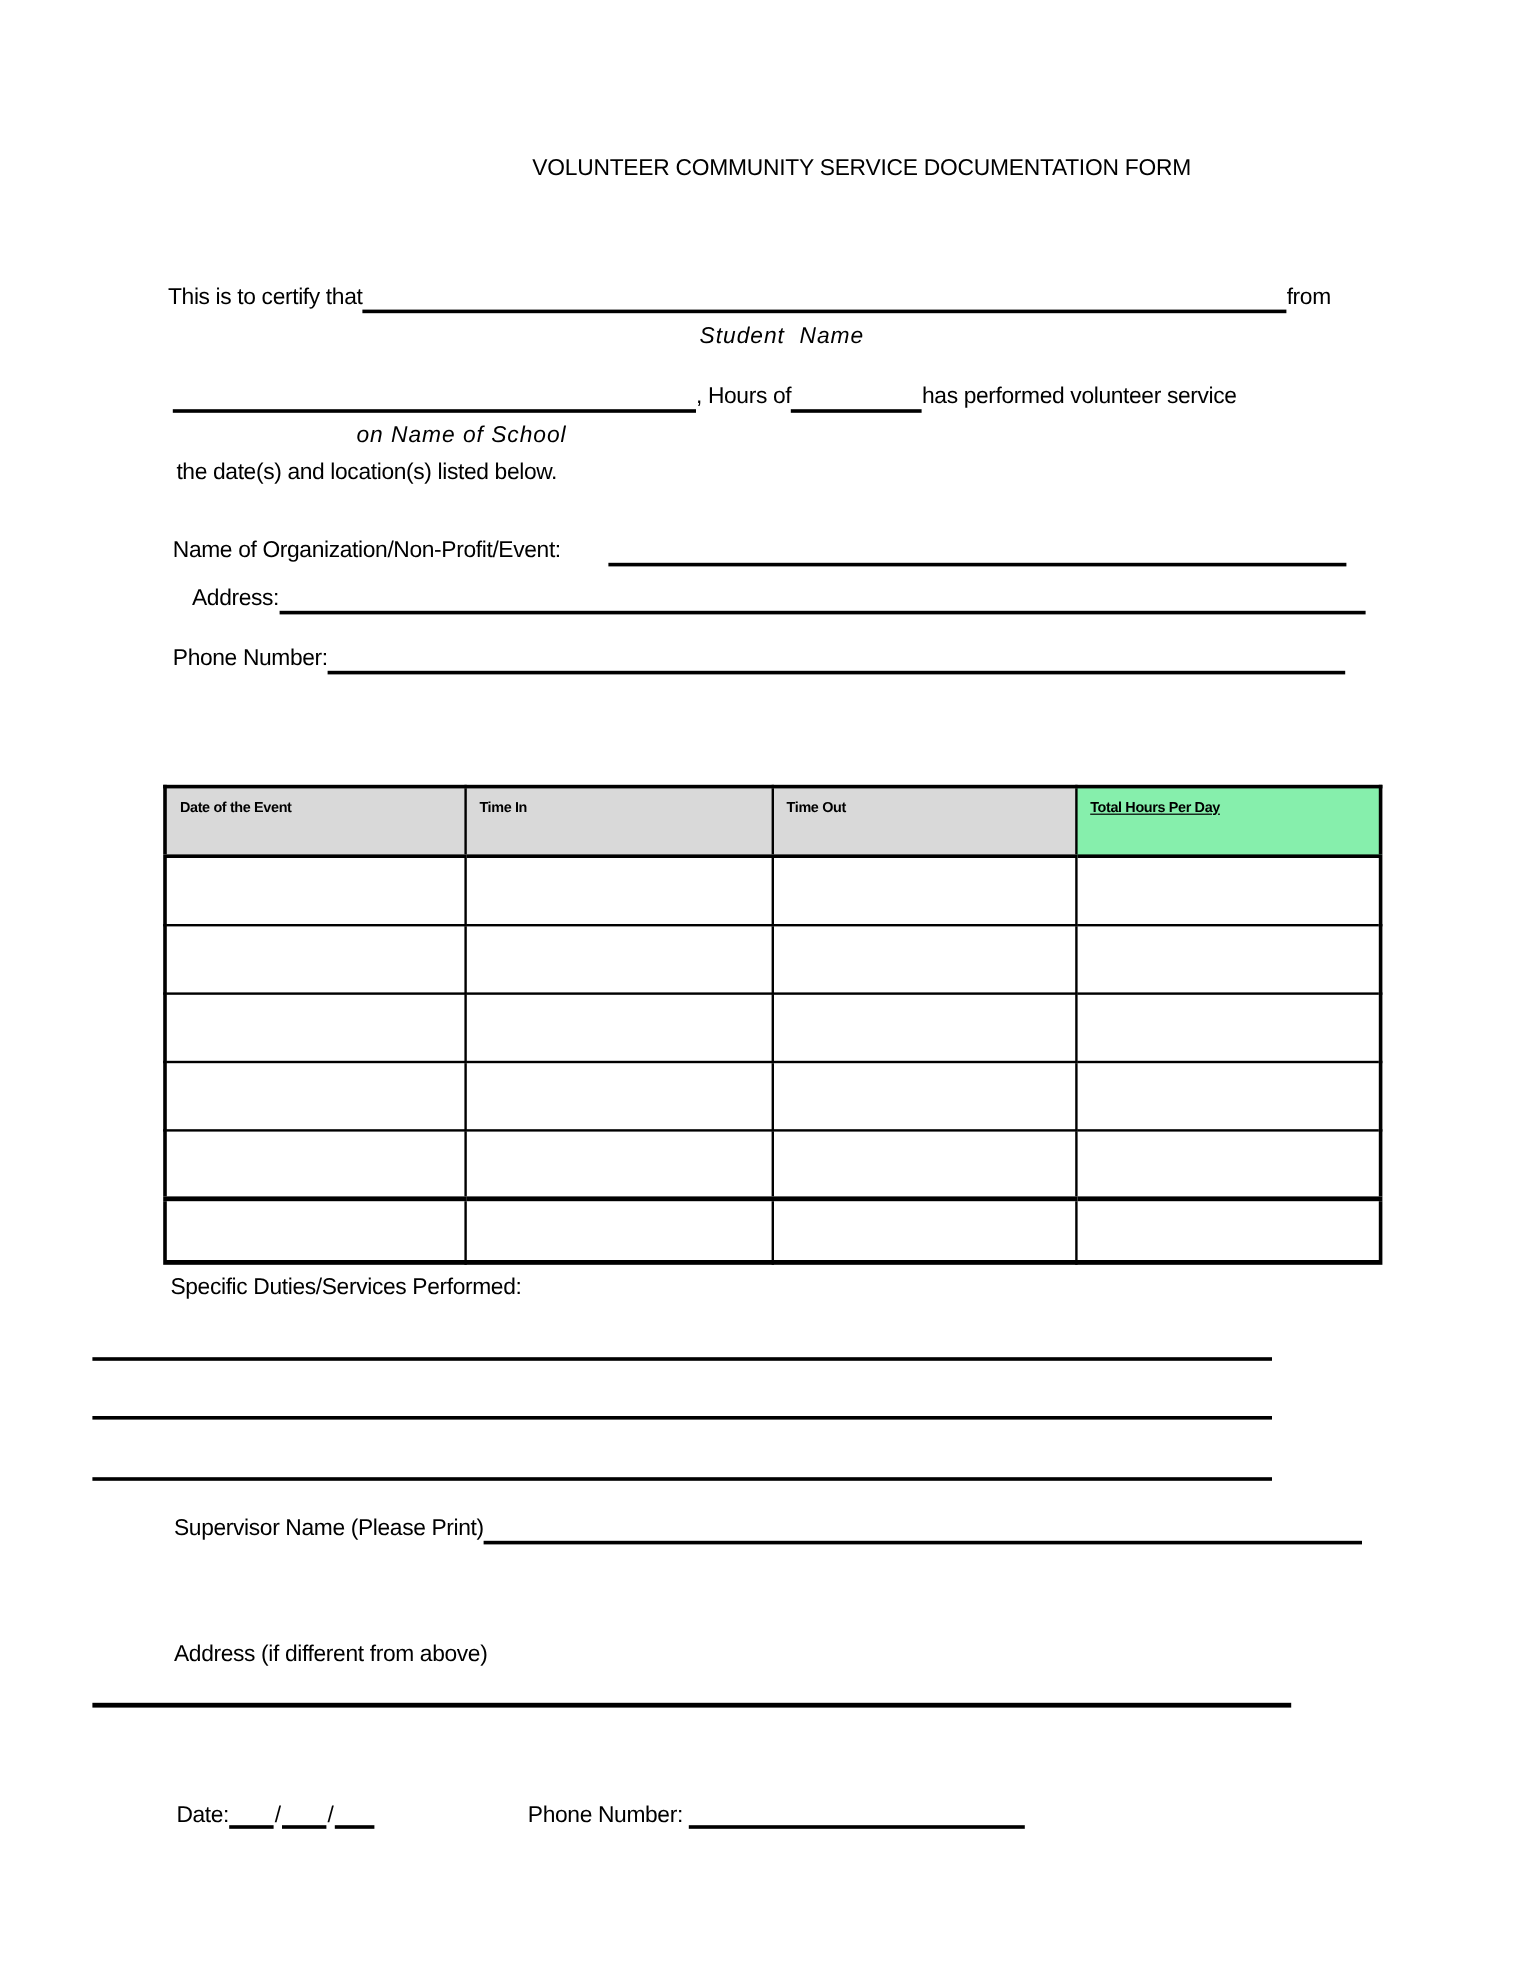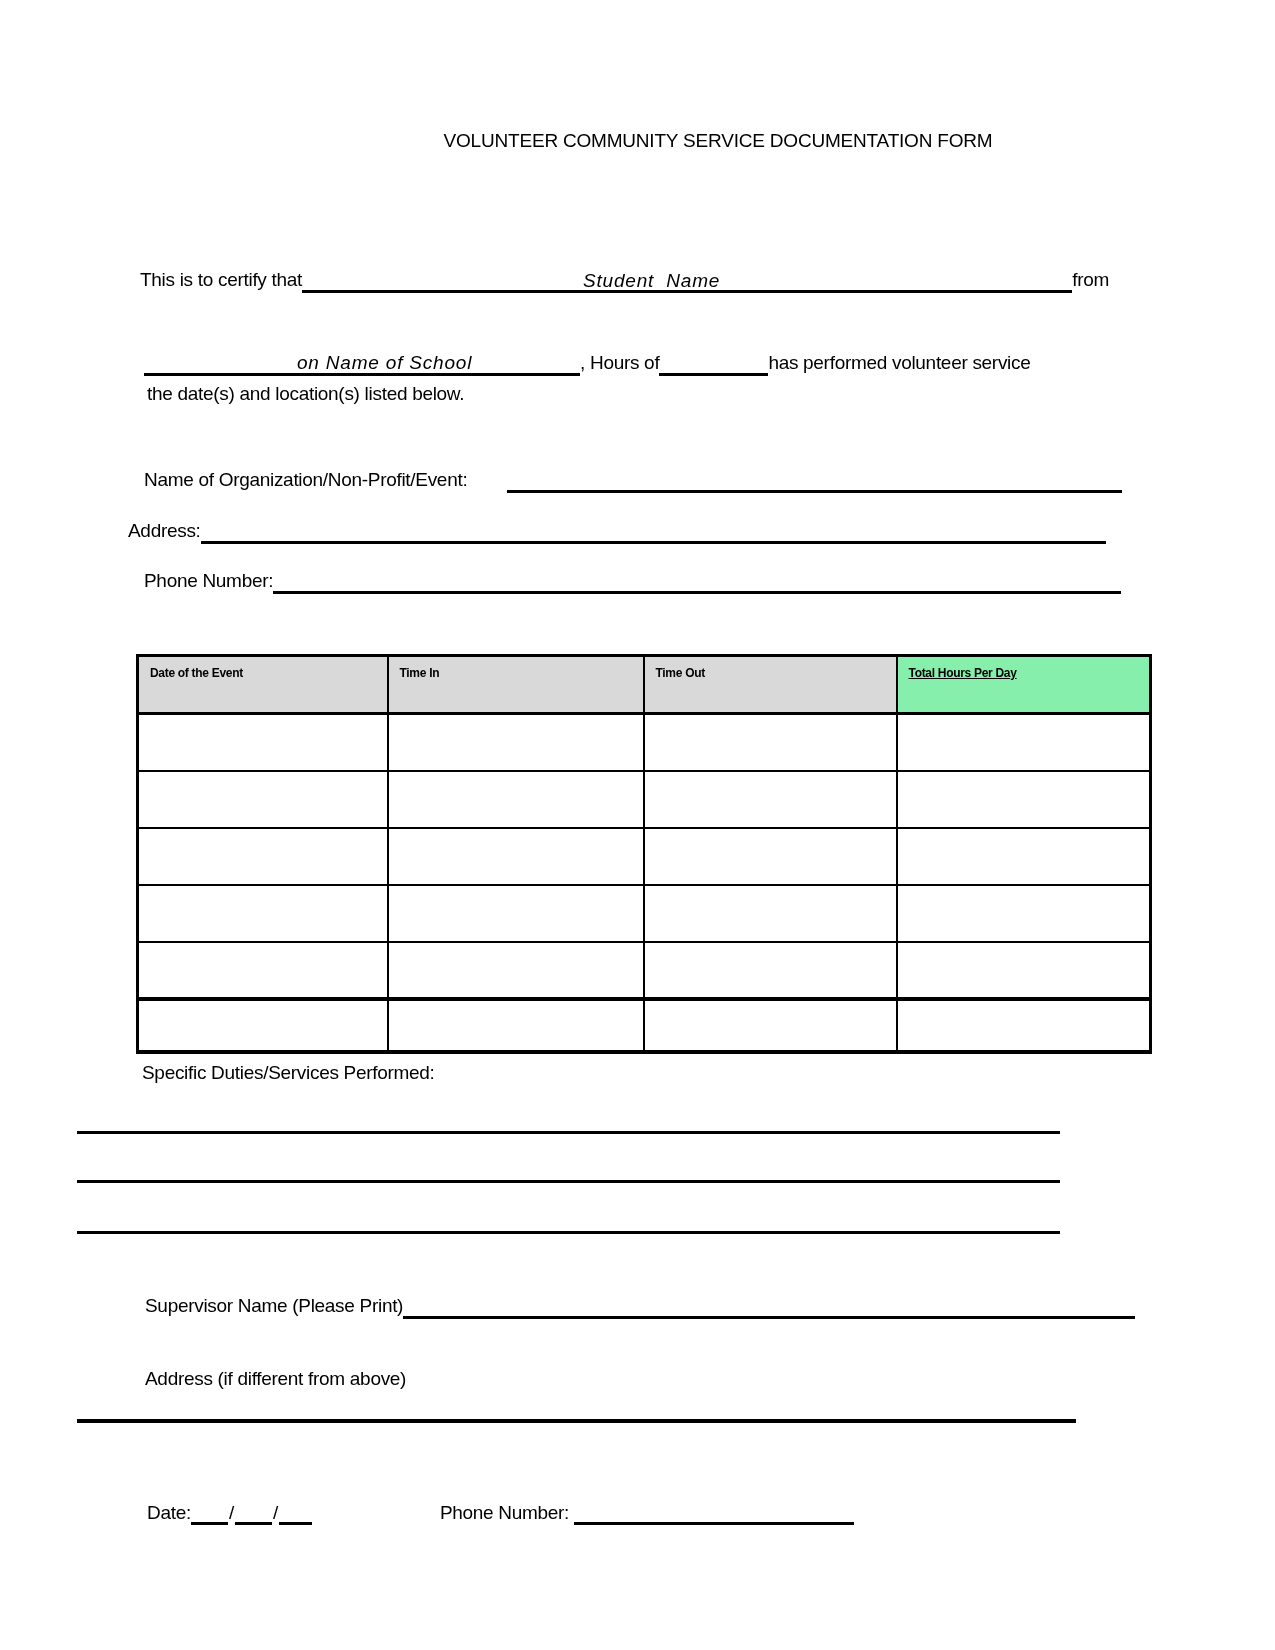--- a/index.html
+++ b/index.html
@@ -15,21 +15,20 @@
     letter-spacing: -0.3px;
     overflow: hidden;
   }
   .row {
     position: absolute;
     display: flex;
     align-items: stretch;
     height: 26px;
     line-height: 26px;
     white-space: nowrap;
-    margin-top: 32px;
   }
   .row .txt { flex: 0 0 auto; }
   .fill {
     flex: 1 1 auto;
     border-bottom: 3px solid #000;
     min-width: 10px;
   }
   .fill.fixed { flex: 0 0 auto; }
   .label { position: absolute; line-height: 26px; white-space: nowrap; }
   .title {
@@ -95,25 +94,25 @@
 
   <div class="row" style="left:144px; top:318px; width:944px;">
     <span class="fill fixed" style="width:436px;"></span>
     <span class="txt">, Hours of</span>
     <span class="fill fixed" style="width:109px;"></span>
     <span class="txt">has performed volunteer service</span>
   </div>
   <div class="caption" style="left:297px; top:350px;">on Name of School</div>
   <div class="label" style="left:147px; top:381px;">the date(s) and location(s) listed below.</div>
 
-  <div class="row" style="left:144px; top:435px; width:978px;gap:40px;">
+  <div class="row" style="left:144px; top:446px; width:978px;gap:40px;">
     <span class="txt">Name of Organization/Non-Profit/Event:</span>
     <span class="fill"></span>
   </div>
-  <div class="row" style="left:128px; top:486px; width:978px;">
+  <div class="row" style="left:160px; top:486px; width:978px;">
     <span class="txt">Address:</span>
     <span class="fill"></span>
   </div>
   <div class="row" style="left:144px; top:536px; width:977px;">
     <span class="txt">Phone Number:</span>
     <span class="fill"></span>
   </div>
 
   <table class="hours">
     <colgroup>

